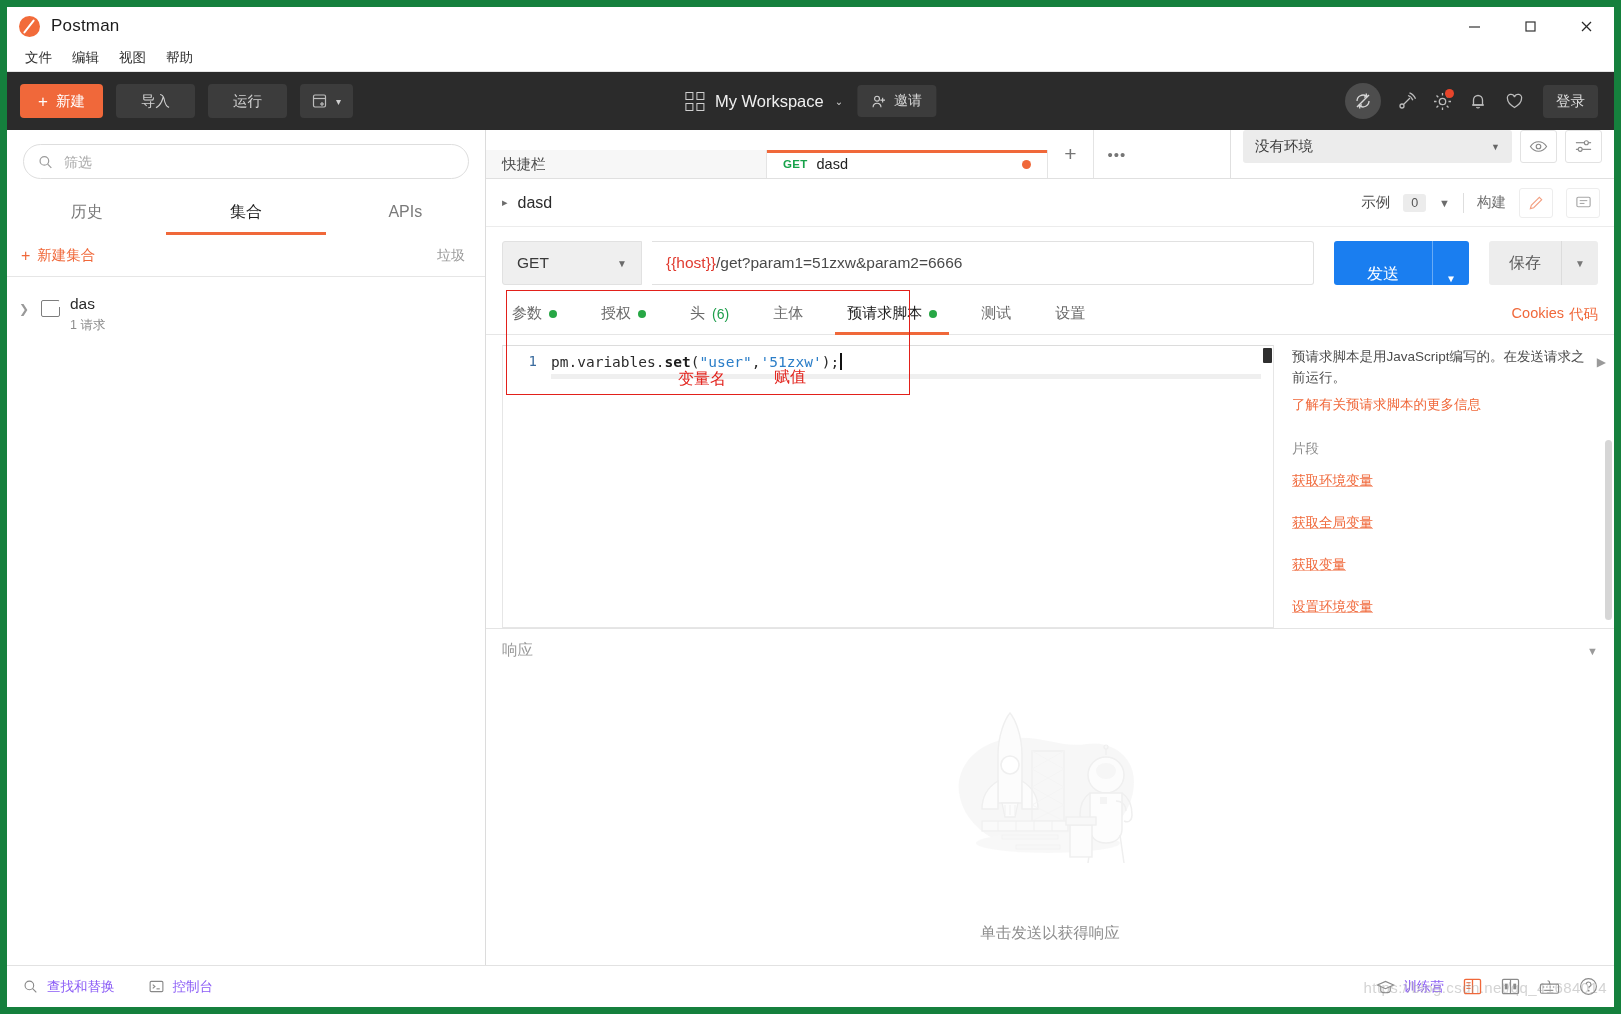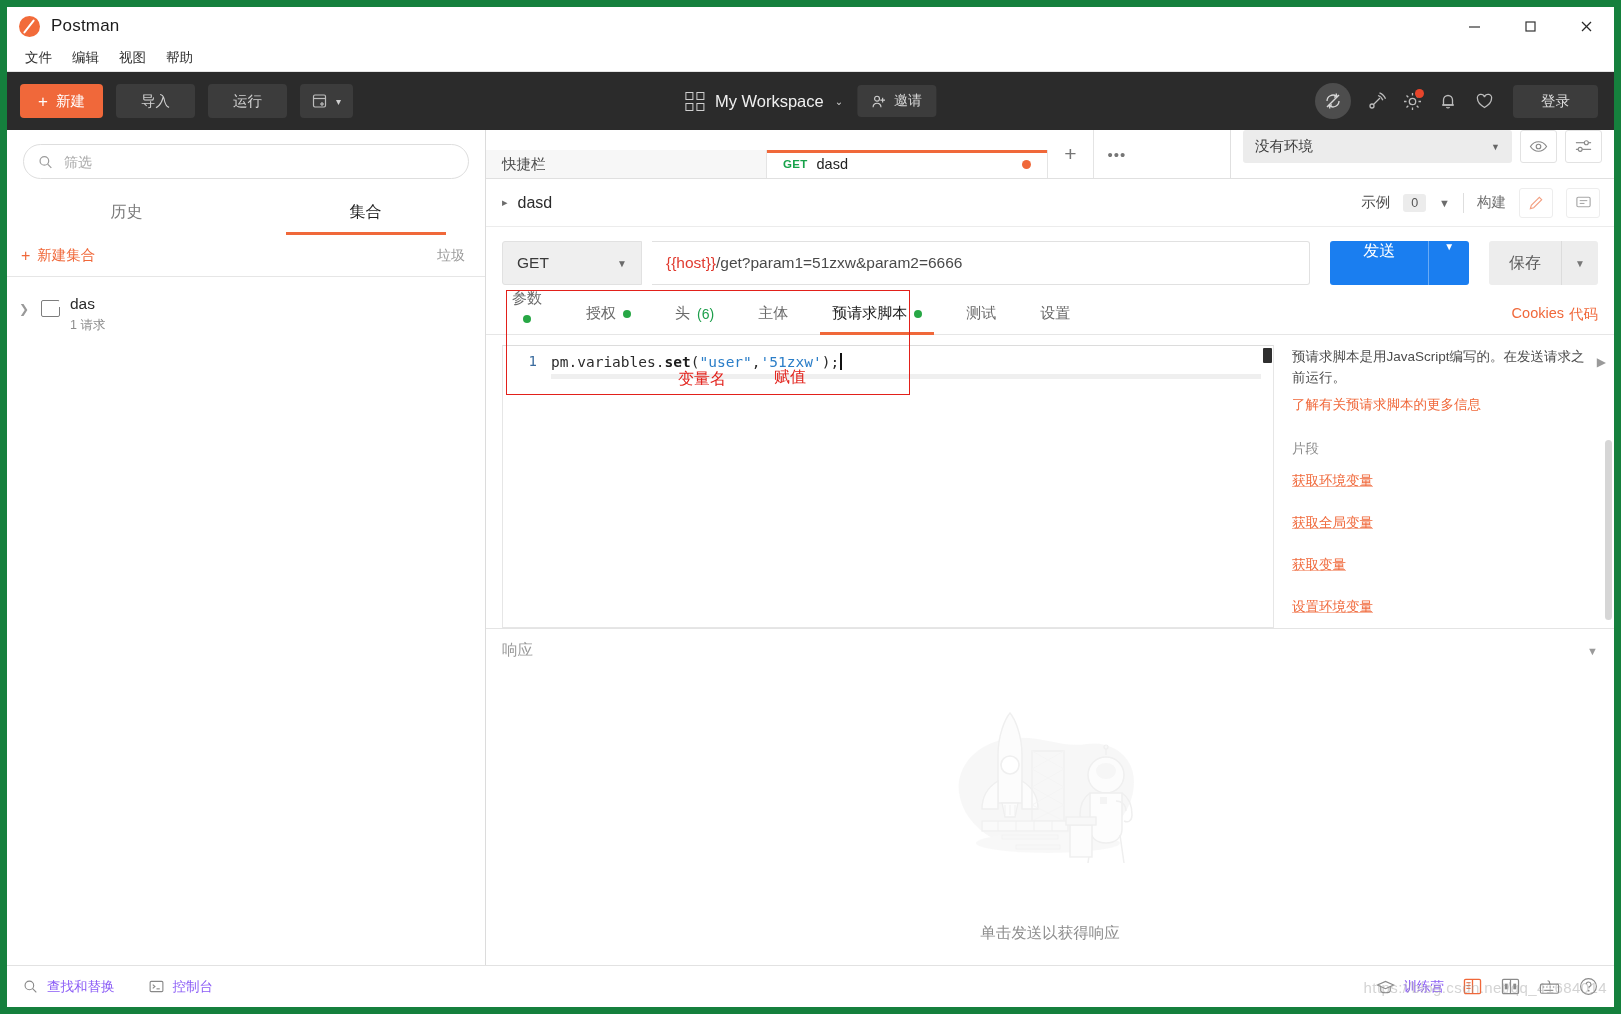--- a/index.html
+++ b/index.html
@@ -81,21 +81,21 @@
   }
   .hdr-ico.circled {
     width: 36px; height: 36px; border-radius: 50%; background: #4d4d4d; color: #d8d8d8;
   }
   .dot-red {
     position: absolute; top: -1px; right: -1px; width: 9px; height: 9px;
     border-radius: 50%; background: #e8452b;
   }
   .btn-login {
     height: 33px; background: #3c3c3c; color: #dcdcdc; border-radius: 4px;
-    display: flex; align-items: center; padding: 0 28px; font-size: 14.5px; margin-left: 4px;
+    display: flex; align-items: center; padding: 0 13px; font-size: 14.5px; margin-left: 4px;
   }
 
   
   .body { flex: 1; display: flex; min-height: 0; }
 
   
   .sidebar {
     width: 479px; flex: 0 0 479px; border-right: 1px solid #dcdcdc;
     display: flex; flex-direction: column; background: #fff; min-height: 0;
   }
@@ -206,41 +206,41 @@
   }
   .method-box .caret { margin-left: auto; font-size: 10px; color: #6a6a6a; }
   .url-box {
     flex: 1; height: 44px; border: 1px solid #e1e1e1; border-left: none; border-radius: 0 3px 3px 0;
     display: flex; align-items: center; padding: 0 14px; font-size: 15.5px; color: #4a4a4a;
     background: #fff; overflow: hidden; white-space: nowrap;
   }
   .var-token { color: #e03a2f; }
   .btn-send {
     height: 44px; background: #1a7ef0; color: #fff; border-radius: 3px;
-    display: flex; align-items: flex-start; font-size: 16px; margin-left: 10px;
+    display: flex; align-items: flex-end; font-size: 16px; margin-left: 10px; font-family: Liberation Mono, monospace;
   }
   .btn-send .lbl { padding: 0 33px; }
   .btn-send .split { width: 1px; height: 44px; background: rgba(255,255,255,.35); }
   .btn-send .car { padding: 0 15px; font-size: 10px; }
   .btn-save {
     height: 44px; background: #ededed; color: #5a5a5a; border-radius: 3px;
     display: flex; align-items: center; font-size: 16px; margin-left: 10px;
   }
   .btn-save .lbl { padding: 0 20px; }
   .btn-save .split { width: 1px; height: 44px; background: #dcdcdc; }
   .btn-save .car { padding: 0 13px; font-size: 10px; color: #777; }
 
   
   .req-tabs {
     display: flex; align-items: flex-end; padding: 0 16px; gap: 0;
     border-bottom: 1px solid #e6e6e6; position: relative; height: 42px;
   }
   .rq { display: flex; align-items: center; gap: 7px; padding: 0 22px 11px 22px;
         font-size: 15px; color: #6a6a6a; position: relative; }
-  .rq:first-child { padding-left: 10px; flex-direction: column; }
+  .rq:first-child { padding-left: 10px; }
   .rq.active { color: #1a1a1a; }
   .rq.active::after {
     content: ""; position: absolute; left: 10px; right: 10px; bottom: -1px; height: 3px; background: #f0683a;
   }
   .gdot { width: 8px; height: 8px; border-radius: 50%; background: #27a745; }
   .cnt { color: #1d9e4b; font-size: 14px; }
   .rq-right { margin-left: auto; display: flex; gap: 5px; padding-bottom: 10px; }
   .rq-lnk { color: #f0683a; font-size: 14.5px; }
 
   
@@ -449,20 +449,21 @@
           <svg width="16" height="16" viewBox="0 0 16 16">
             <circle cx="6.8" cy="6.8" r="4.6" fill="none" stroke="#9b9b9b" stroke-width="1.3"></circle>
             <line x1="10.3" y1="10.3" x2="14.2" y2="14.2" stroke="#9b9b9b" stroke-width="1.3"></line>
           </svg>
           <input type="text" placeholder="筛选" style="">
         </div>
       </div>
       <div class="sb-tabs">
         <div class="sb-tab">历史</div>
         <div class="sb-tab active">集合</div>
+        <div class="sb-tab">APIs</div>
       </div>
       <div class="sb-actions">
         <div class="new-coll">
           <span class="plus">+</span>
           <span>新建集合</span>
         </div>
         <div class="trash-lnk">垃圾</div>
       </div>
       <div class="coll-list">
         <div class="coll-row">

